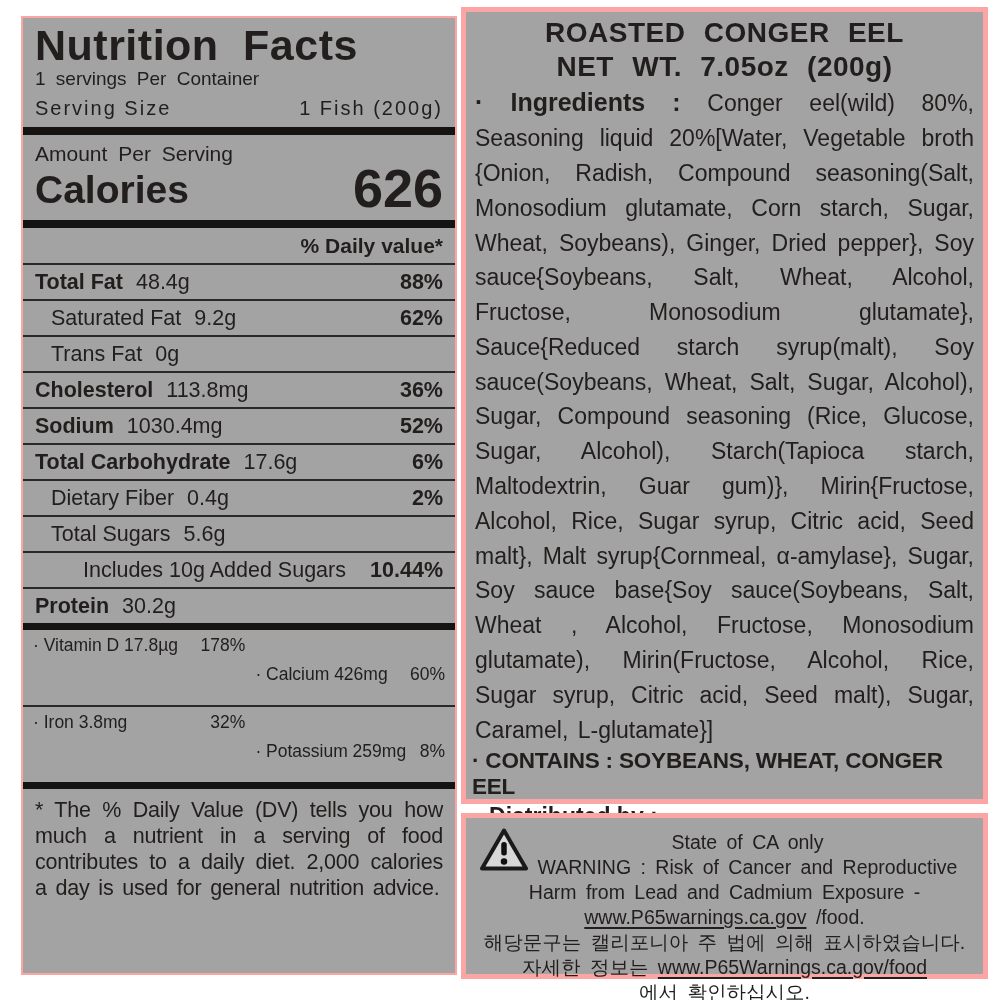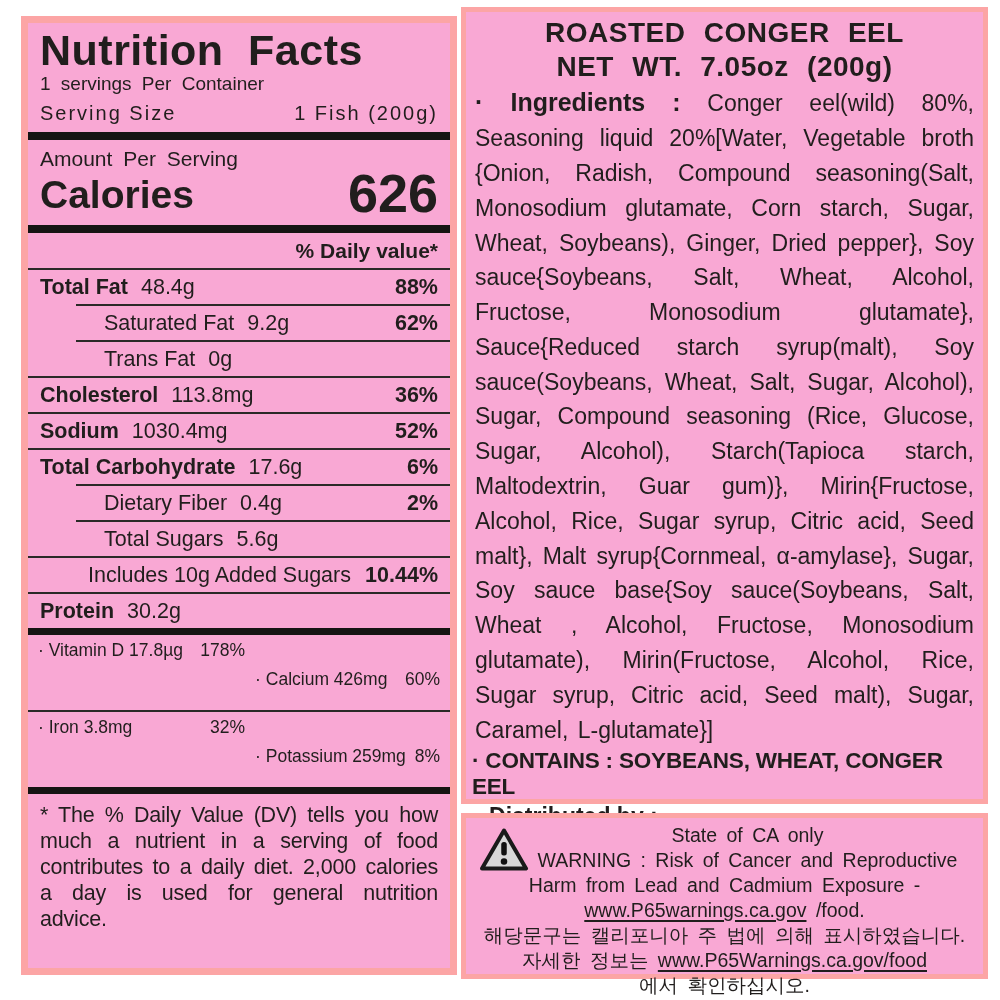--- a/index.html
+++ b/index.html
@@ -2,41 +2,41 @@
 <html><head>
 <meta charset="utf-8">
 <style>
   * { box-sizing: border-box; margin: 0; padding: 0; }
   html, body { width: 1000px; height: 1000px; background: #ffffff; }
   body {
     position: relative;
     font-family: "Liberation Sans", "DejaVu Sans", sans-serif;
     color: #211e1d;
   }
-  .panel { position: absolute; background: #f9a8d4; border: 7px solid #fca5a5; }
+  .panel { position: absolute; background: #a3a3a3; border: 2px solid #fca5a5; }
 
   
   .left-panel { left: 21px; top: 16px; width: 436px; height: 959px; }
   .nf-head { padding: 4px 12px 0; }
   .nf-title { font-size: 43px; font-weight: 700; letter-spacing: 0.5px; word-spacing: 12px; line-height: 1.08; }
   .nf-servings { font-size: 19px; word-spacing: 5px; margin-top: 0px; }
   .nf-serving-row { display: flex; justify-content: space-between; font-size: 20px; letter-spacing: 2px; margin-top: 7px; padding-bottom: 7px; }
   .bar { height: 8px; background: #161413; }
   .bar.thin { height: 7px; }
   .nf-cal { padding: 7px 12px 8px; }
   .aps { font-size: 21px; word-spacing: 5px; }
   .cal-row { display: flex; justify-content: space-between; align-items: center; margin-top: 0px; }
   .cal-label { font-size: 39px; font-weight: 700; line-height: 1; }
   .cal-value { font-size: 54px; font-weight: 700; line-height: 0.85; }
   .dv-head { text-align: right; font-weight: 700; font-size: 21px; padding: 6px 12px 5px; }
   .nrow { display: flex; align-items: baseline; border-top: 2px solid #2b2927; padding: 5px 12px 4px; font-size: 21.5px; }
   .nrow .amt { margin-left: 13px; }
   .nrow .dv { margin-left: auto; font-weight: 700; }
   .bold { font-weight: 700; }
-  .i1 { padding-left: 28px; margin-left: 48px; }
+  .i1 { padding-left: 28px; }
   .i2 { padding-left: 60px; text-align: center; }
   .mrow { display: flex; border-top: 2px solid #2b2927; padding: 5px 10px 20px; font-size: 17.5px; }
   .mrow.first { border-top: none; }
   .mcell { flex: 1.12; display: flex; align-items: baseline; }
   .mcell.r { flex: 1; padding-left: 10px; margin-top: 29px; }
   .mdv { margin-left: auto; }
   .footnote { padding: 9px 12px; font-size: 21.5px; line-height: 1.2; text-align: justify; word-spacing: 3px; letter-spacing: -0.2px; }
 
   
   .right-panel { left: 461px; top: 7px; width: 527px; height: 797px; border-width: 5px; }
@@ -44,21 +44,21 @@
   .p-title.first { margin-top: 4px; }
   .ingredients { margin: 1px 9px 0 9px; font-size: 23px; line-height: 34.8px; text-align: justify; word-spacing: 3px; }
   .ing-label { font-size: 25px; font-weight: 700; }
   .contains-line { font-size: 22.5px; font-weight: 700; padding: 1px 6px 0; letter-spacing: -0.2px; }
   .dist-line { font-size: 23px; font-weight: 700; padding: 3px 9px 0; }
   .addr { font-size: 22px; padding: 4px 9px 0 15px; word-spacing: 4px; letter-spacing: 0.5px; }
   .weblink { text-decoration: underline; text-decoration-thickness: 2px; text-underline-offset: 4px; margin-left: 10px; }
   .link { text-decoration: underline; text-decoration-thickness: 1.5px; text-underline-offset: 3px; }
 
   
-  .warning-panel { left: 461px; top: 813px; width: 527px; height: 166px; border-width: 5px; padding: 5px 6px; text-align: center; font-size: 19.5px; line-height: 1.28; word-spacing: 4px; }
+  .warning-panel { left: 461px; top: 813px; width: 527px; height: 166px; border-width: 5px; padding: 12px 6px; text-align: center; font-size: 19.5px; line-height: 1.28; word-spacing: 4px; }
   .w-icon { position: absolute; left: 13px; top: 9px; }
   .w-state { padding-left: 46px; }
   .w-warnline { padding-left: 46px; }
 </style>
 </head>
 <body>
 
 <div class="panel left-panel">
   <div class="nf-head">
     <div class="nf-title">Nutrition Facts</div>

